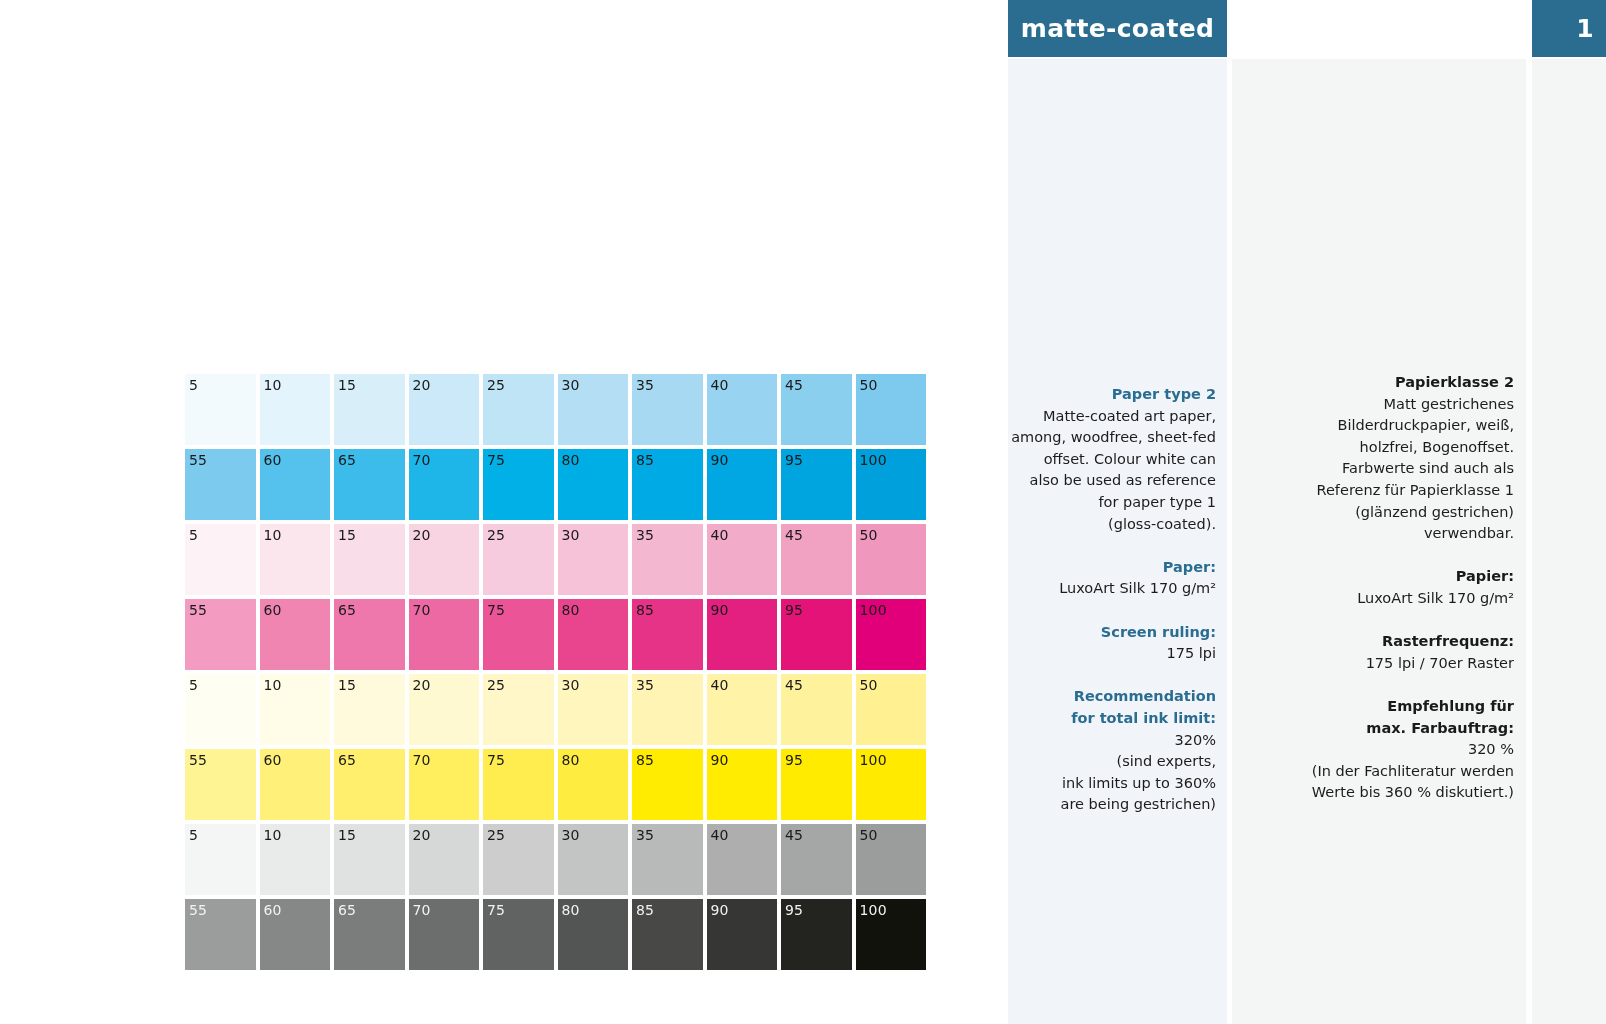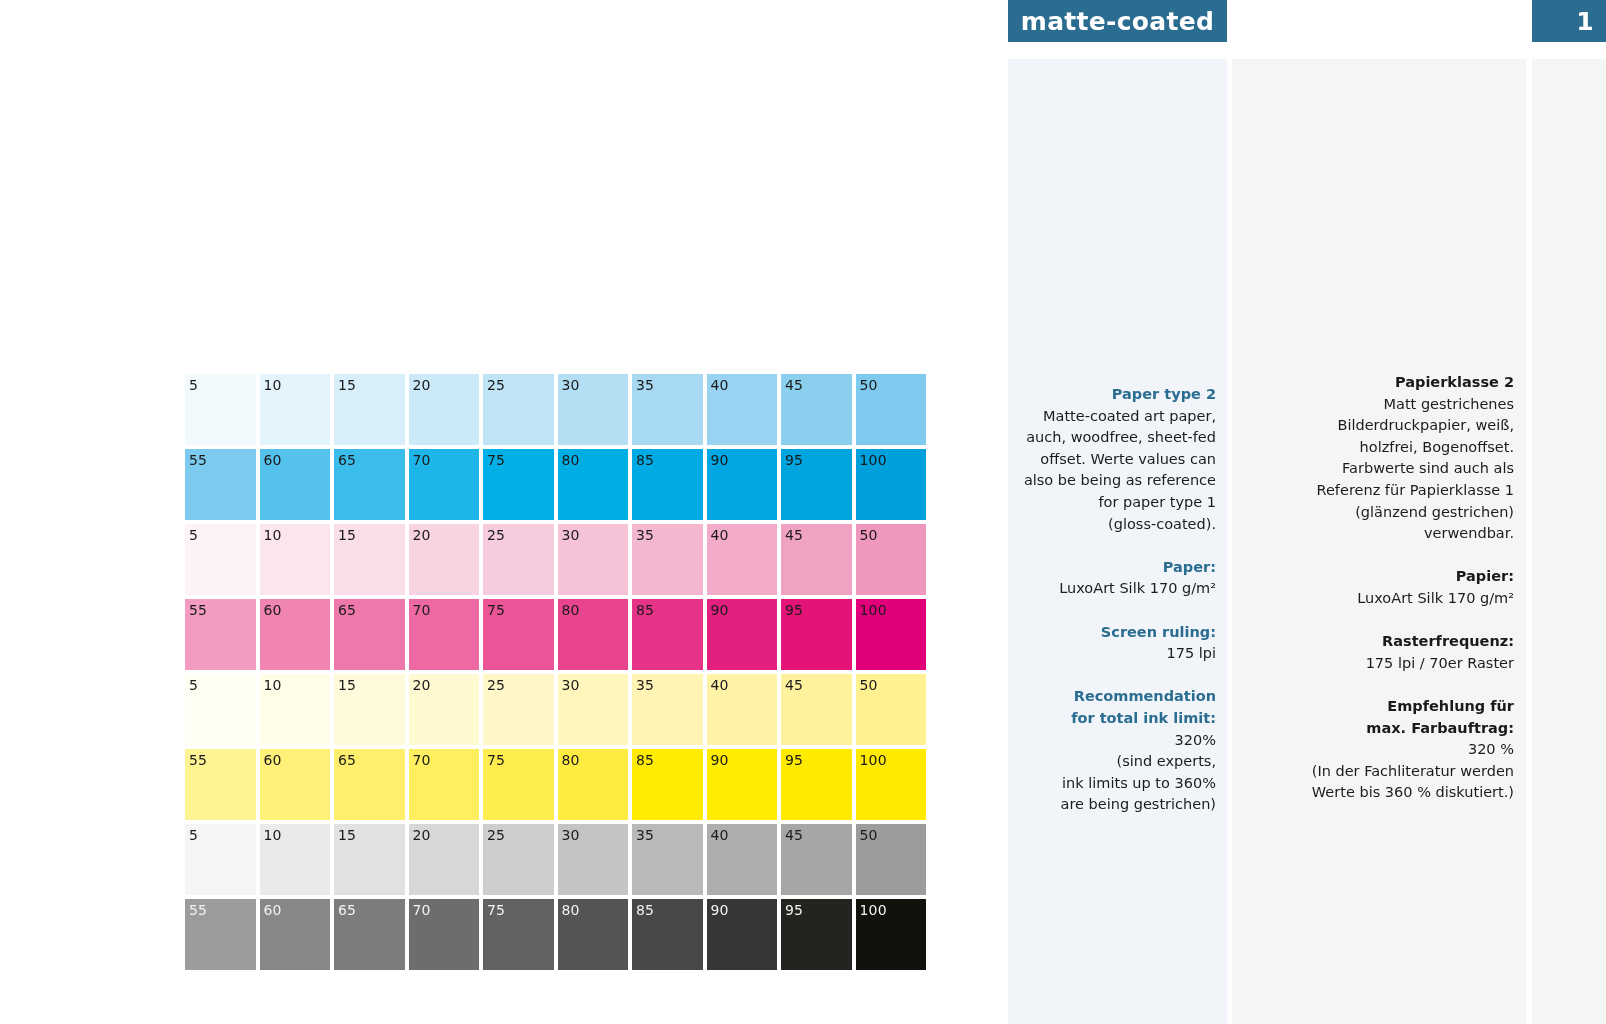--- a/index.html
+++ b/index.html
@@ -7,21 +7,21 @@
          font-family:"DejaVu Sans", sans-serif; }
   .grid { position:absolute; left:185px; top:374px; width:746px; }
   .row { display:flex; height:71px; margin-bottom:4px; }
   .cell { width:70.6px; height:71px; margin-right:4px; position:relative; box-sizing:border-box; }
   .cell:last-child { margin-right:5px; }
   .cell .lbl { position:absolute; left:4px; top:3px; font-size:14px; letter-spacing:0.2px; color:#1a1a1a;
                font-family:"DejaVu Sans", sans-serif; }
   .cell.dark .lbl { color:#f2f2f2; }
 
   .col { position:absolute; top:0; bottom:0; }
-  .col .hdr { height:42px; background:#2b6d91; color:#ffffff; font-weight:bold; font-size:25px;
+  .col .hdr { height:57px; background:#2b6d91; color:#ffffff; font-weight:bold; font-size:25px;
               display:flex; align-items:center; justify-content:center; letter-spacing:0.3px;
               font-family:"DejaVu Sans", sans-serif; }
   .col .body { position:absolute; top:59px; left:0; right:0; bottom:0; }
   .col1 { left:1008px; width:219px; }
   .col1 .body { background:#f1f5fa; }
   .col2 { left:1232px; width:294px; }
   .col2 .body { background:#f4f5f5; }
   .col3 { left:1532px; width:74px; }
   .col3 .body { background:#f4f5f5; }
   .col3 .hdr { justify-content:flex-end; padding-right:12px; }
@@ -297,23 +297,23 @@
       </div>
     </div>
   </div>
 
 <div class="col col1">
   <div class="hdr">matte-coated</div>
   <div class="body">
     <div class="txt" style="top:325px;">
       <div class="h">Paper type 2</div>
       <div>Matte-coated art paper,</div>
-      <div>auch, woodfree, sheet-fed</div>
-      <div>offset. Werte values can</div>
-      <div>also be being as reference</div>
+      <div>among, woodfree, sheet-fed</div>
+      <div>offset. Colour white can</div>
+      <div>also be used as reference</div>
       <div>for paper type 1</div>
       <div>(gloss-coated).</div>
       <div class="gap"></div>
       <div class="h">Paper:</div>
       <div>LuxoArt Silk 170 g/m²</div>
       <div class="gap"></div>
       <div class="h">Screen ruling:</div>
       <div>175 lpi</div>
       <div class="gap"></div>
       <div class="h">Recommendation</div>

